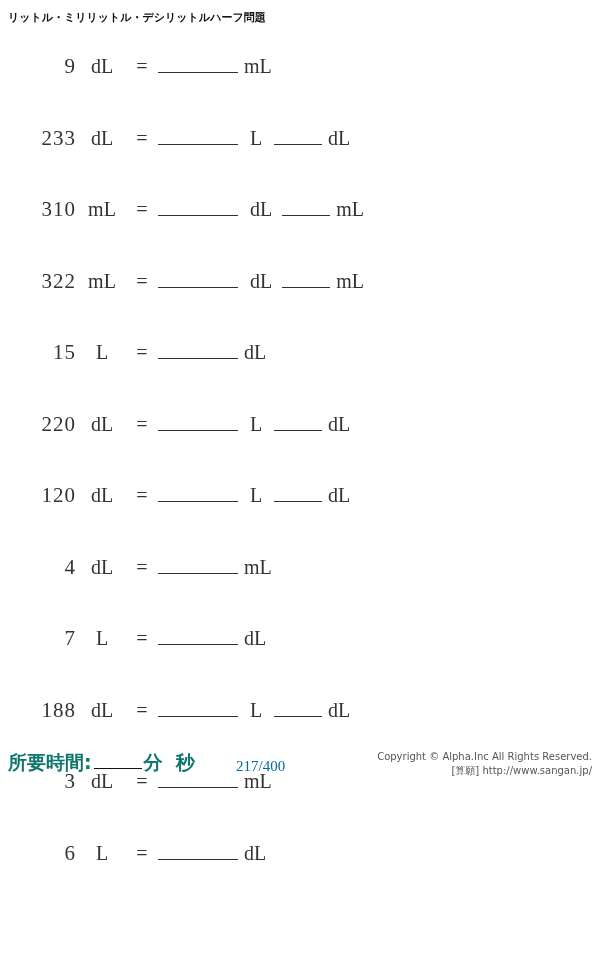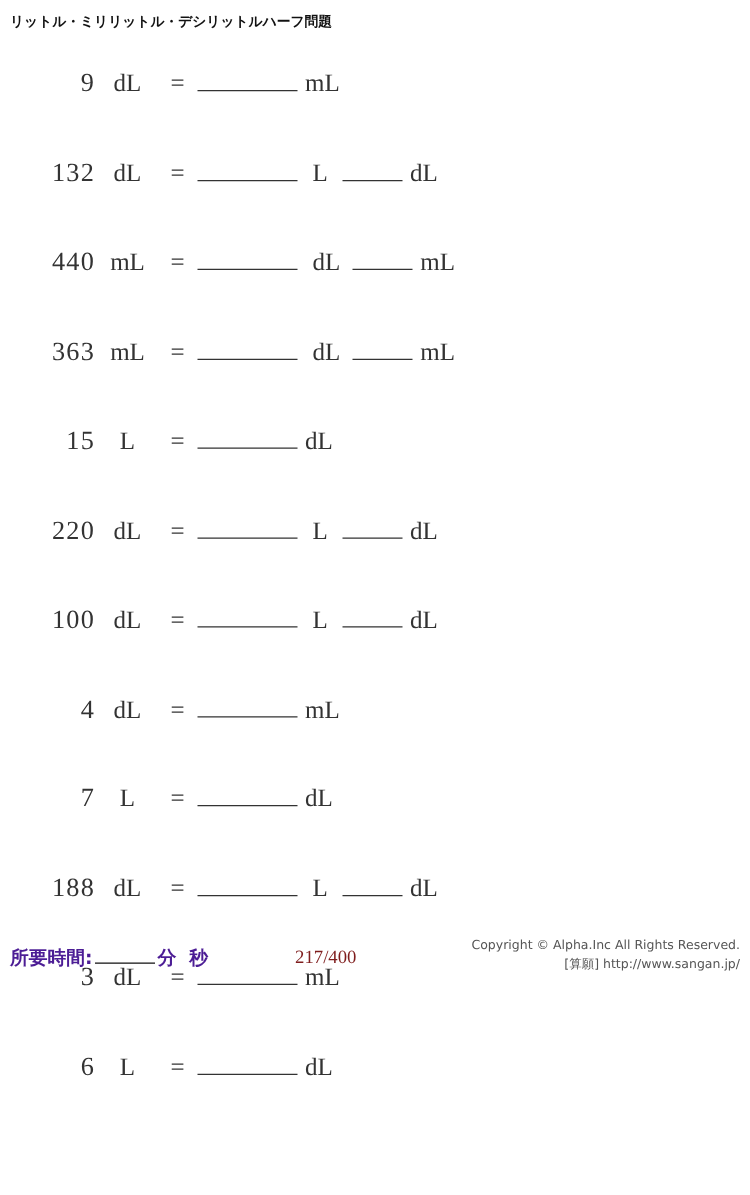--- a/index.html
+++ b/index.html
@@ -91,39 +91,39 @@
     left: 0;
     bottom: 12px;
     width: 600px;
     height: 50px;
   }
   .time-label {
     position: absolute;
     left: 8px;
     bottom: 14px;
     font-family: "DejaVu Sans", sans-serif;
-    font-size: 15px;
+    font-size: 19px;
     font-weight: bold;
-    color: #4c1d95;
+    color: #0f766e;
     white-space: nowrap;
   }
   .time-blank {
     display: inline-block;
     border-bottom: 1.5px solid #111111;
     width: 48px;
     height: 15px;
     margin: 0 2px;
   }
   .page-num {
     position: absolute;
     left: 236px;
     bottom: 15px;
     font-family: "Liberation Serif", serif;
     font-size: 15px;
-    color: #7f1d1d;
+    color: #0369a1;
   }
   .copyright {
     position: absolute;
     right: 8px;
     bottom: 28px;
     font-family: "DejaVu Sans", sans-serif;
     font-size: 10px;
     color: #555555;
     text-align: left;
     white-space: nowrap;
@@ -147,39 +147,39 @@
 
   <div class="problems">
       <div class="prob-row">
         <span class="num">9</span>
         <span class="unit">dL</span>
         <span class="eq">=</span>
         <span class="blank blank-wide"></span>
         <span class="ans-unit">mL</span>
       </div>
       <div class="prob-row">
-        <span class="num">132</span>
-        <span class="unit">dL</span>
-        <span class="eq">=</span>
-        <span class="blank blank-wide"></span>
-        <span class="ans-unit wide-gap">L</span>
-        <span class="blank blank-narrow"></span>
-        <span class="ans-unit">dL</span>
-      </div>
-      <div class="prob-row">
-        <span class="num">440</span>
+        <span class="num">233</span>
+        <span class="unit">dL</span>
+        <span class="eq">=</span>
+        <span class="blank blank-wide"></span>
+        <span class="ans-unit wide-gap">L</span>
+        <span class="blank blank-narrow"></span>
+        <span class="ans-unit">dL</span>
+      </div>
+      <div class="prob-row">
+        <span class="num">310</span>
         <span class="unit">mL</span>
         <span class="eq">=</span>
         <span class="blank blank-wide"></span>
         <span class="ans-unit wide-gap">dL</span>
         <span class="blank blank-narrow"></span>
         <span class="ans-unit">mL</span>
       </div>
       <div class="prob-row">
-        <span class="num">363</span>
+        <span class="num">322</span>
         <span class="unit">mL</span>
         <span class="eq">=</span>
         <span class="blank blank-wide"></span>
         <span class="ans-unit wide-gap">dL</span>
         <span class="blank blank-narrow"></span>
         <span class="ans-unit">mL</span>
       </div>
       <div class="prob-row">
         <span class="num">15</span>
         <span class="unit">L</span>
@@ -190,21 +190,21 @@
       <div class="prob-row">
         <span class="num">220</span>
         <span class="unit">dL</span>
         <span class="eq">=</span>
         <span class="blank blank-wide"></span>
         <span class="ans-unit wide-gap">L</span>
         <span class="blank blank-narrow"></span>
         <span class="ans-unit">dL</span>
       </div>
       <div class="prob-row">
-        <span class="num">100</span>
+        <span class="num">120</span>
         <span class="unit">dL</span>
         <span class="eq">=</span>
         <span class="blank blank-wide"></span>
         <span class="ans-unit wide-gap">L</span>
         <span class="blank blank-narrow"></span>
         <span class="ans-unit">dL</span>
       </div>
       <div class="prob-row">
         <span class="num">4</span>
         <span class="unit">dL</span>

